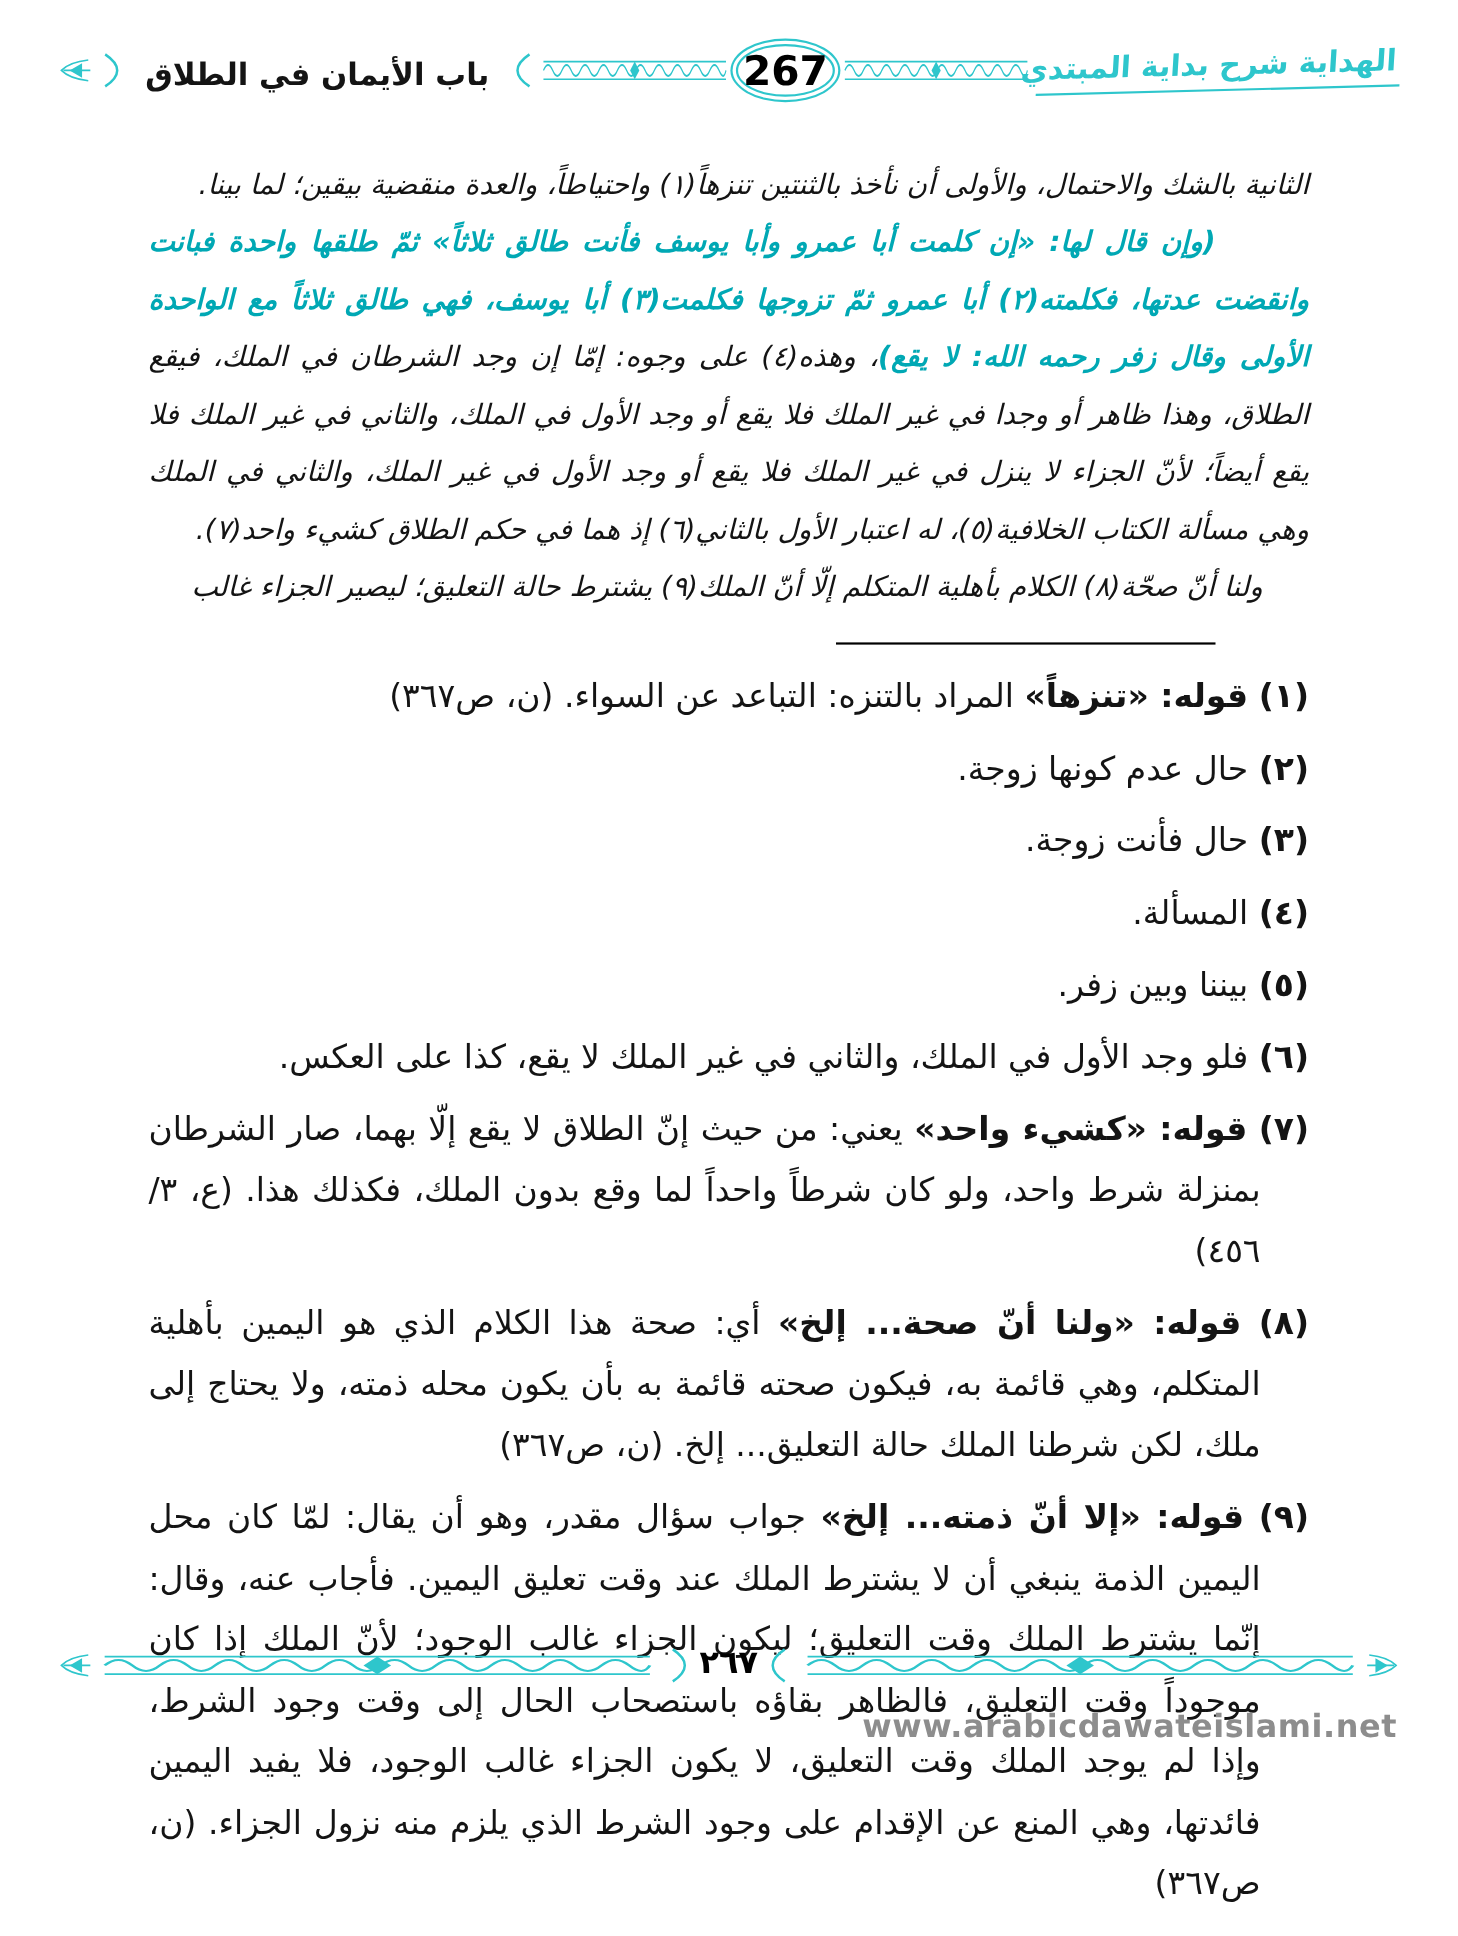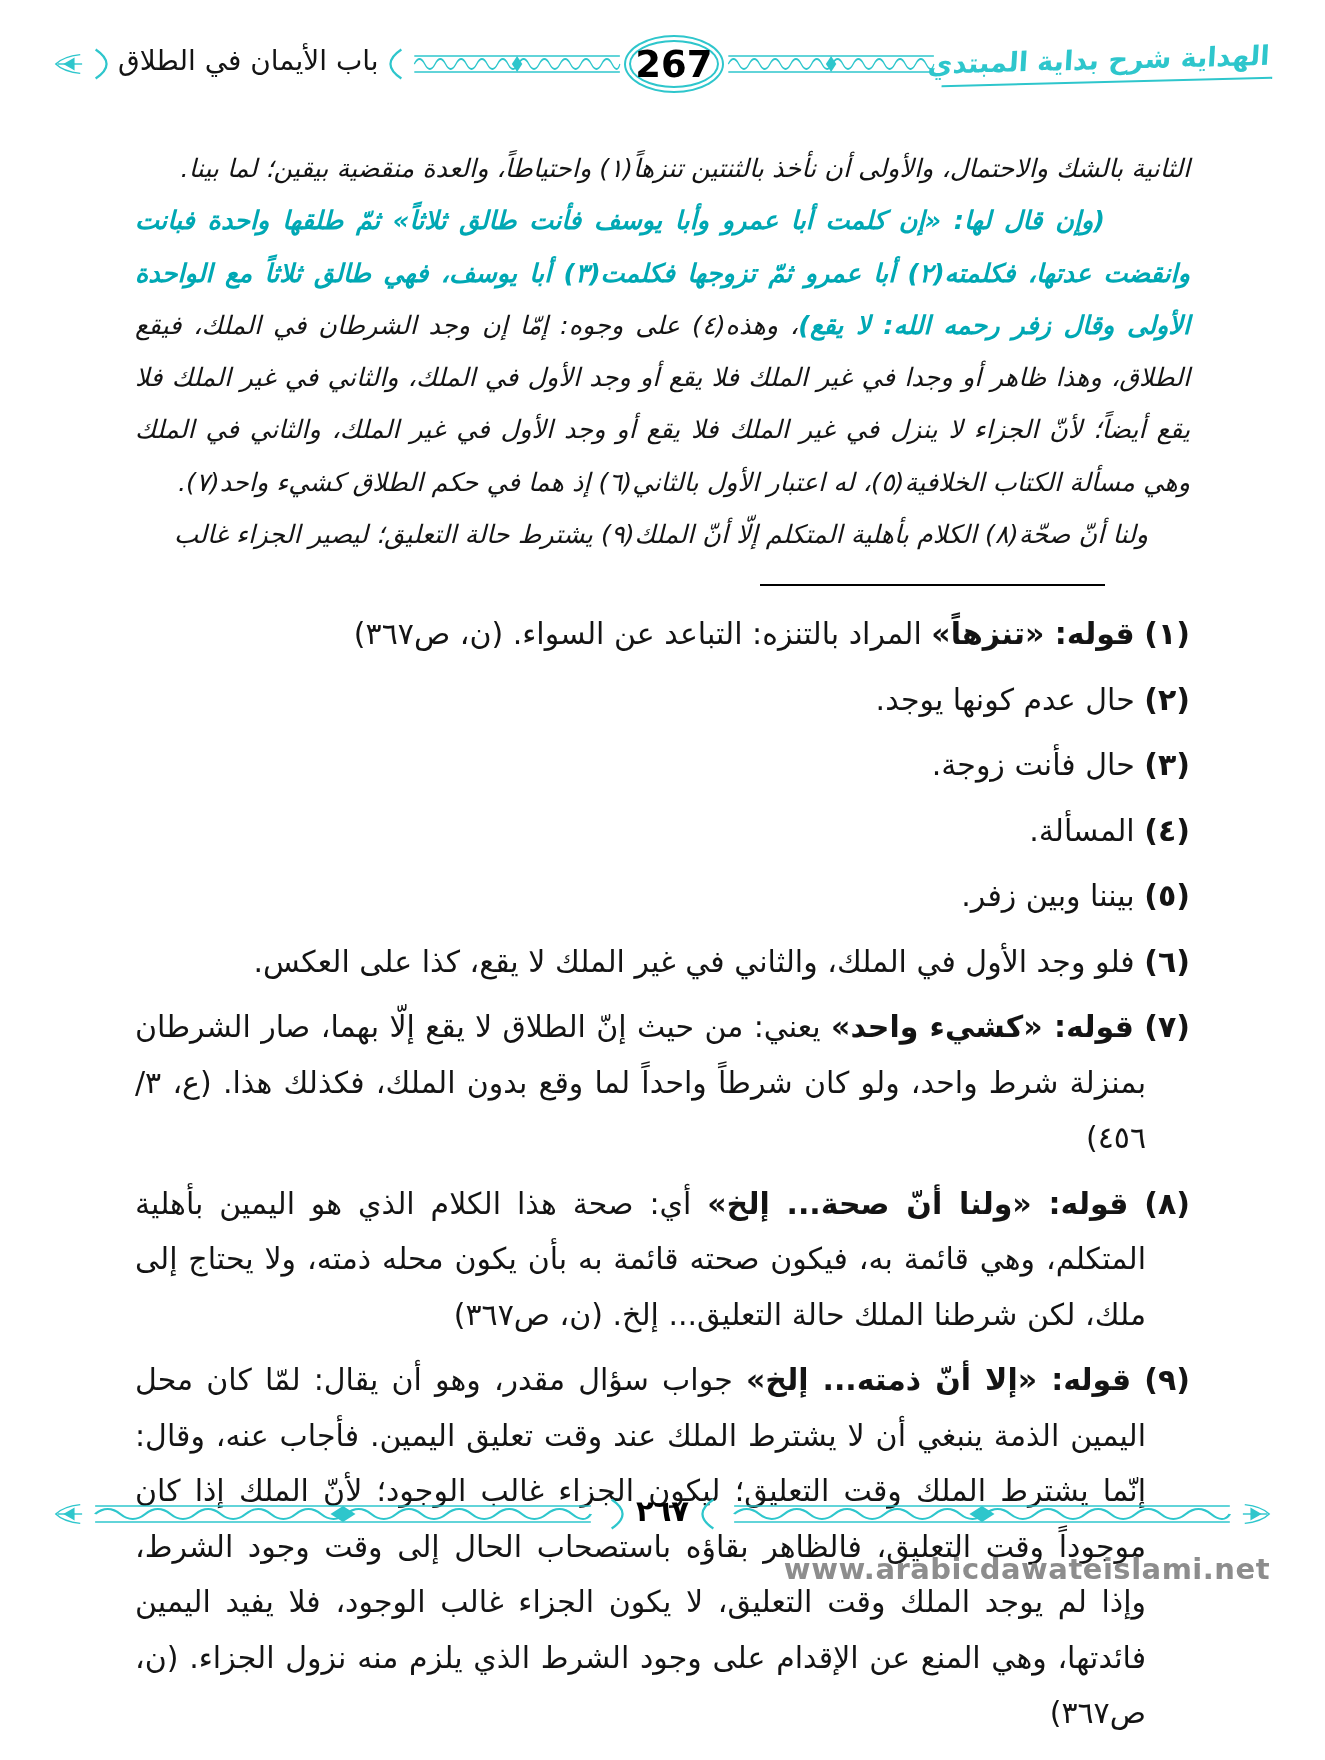--- a/index.html
+++ b/index.html
@@ -37,22 +37,22 @@
   .rule{flex:1 1 auto;height:36px;min-width:40px;color:var(--ornament);display:block;}
   .page-oval{
     flex:0 0 auto;width:90px;height:48px;
     border:2px solid var(--ornament);border-radius:50%;
     box-shadow:0 0 0 3px #ffffff,0 0 0 5px var(--ornament);
     display:flex;align-items:center;justify-content:center;
     background:#ffffff;
   }
   .page-oval .num{direction:ltr;font-size:37px;font-weight:bold;color:#000;}
   .chapter-box{
-    flex:0 0 auto;display:flex;align-items:flex-start;gap:6px;
-    font-weight:normal;font-size:28px;color:var(--text);white-space:nowrap;
+    flex:0 0 auto;display:flex;align-items:flex-end;gap:20px;
+    font-weight:bold;font-size:28px;color:var(--text);white-space:nowrap;
   }
   .wing{width:20px;height:40px;color:var(--ornament);display:block;}
   .wing.flip{transform:scaleX(-1);}
   .finial{flex:0 0 32px;height:34px;color:var(--ornament);display:block;}
   .finial.flip{transform:scaleX(-1);}
 
   
   .content{
     position:absolute;top:142px;right:135px;width:1055px;
   }
@@ -148,21 +148,21 @@
 
     <div class="footnotes">
       <div class="fn">
         <span class="fn-num">(١)</span>
         <span class="fn-lead">قوله: «تنزهاً»</span>
         <span class="fn-text">المراد بالتنزه: التباعد عن السواء. (ن، ص٣٦٧)</span>
       </div>
       <div class="fn">
         <span class="fn-num">(٢)</span>
         <span class="fn-lead"></span>
-        <span class="fn-text">حال عدم كونها يوجد.</span>
+        <span class="fn-text">حال عدم كونها زوجة.</span>
       </div>
       <div class="fn">
         <span class="fn-num">(٣)</span>
         <span class="fn-lead"></span>
         <span class="fn-text">حال فأنت زوجة.</span>
       </div>
       <div class="fn">
         <span class="fn-num">(٤)</span>
         <span class="fn-lead"></span>
         <span class="fn-text">المسألة.</span>

